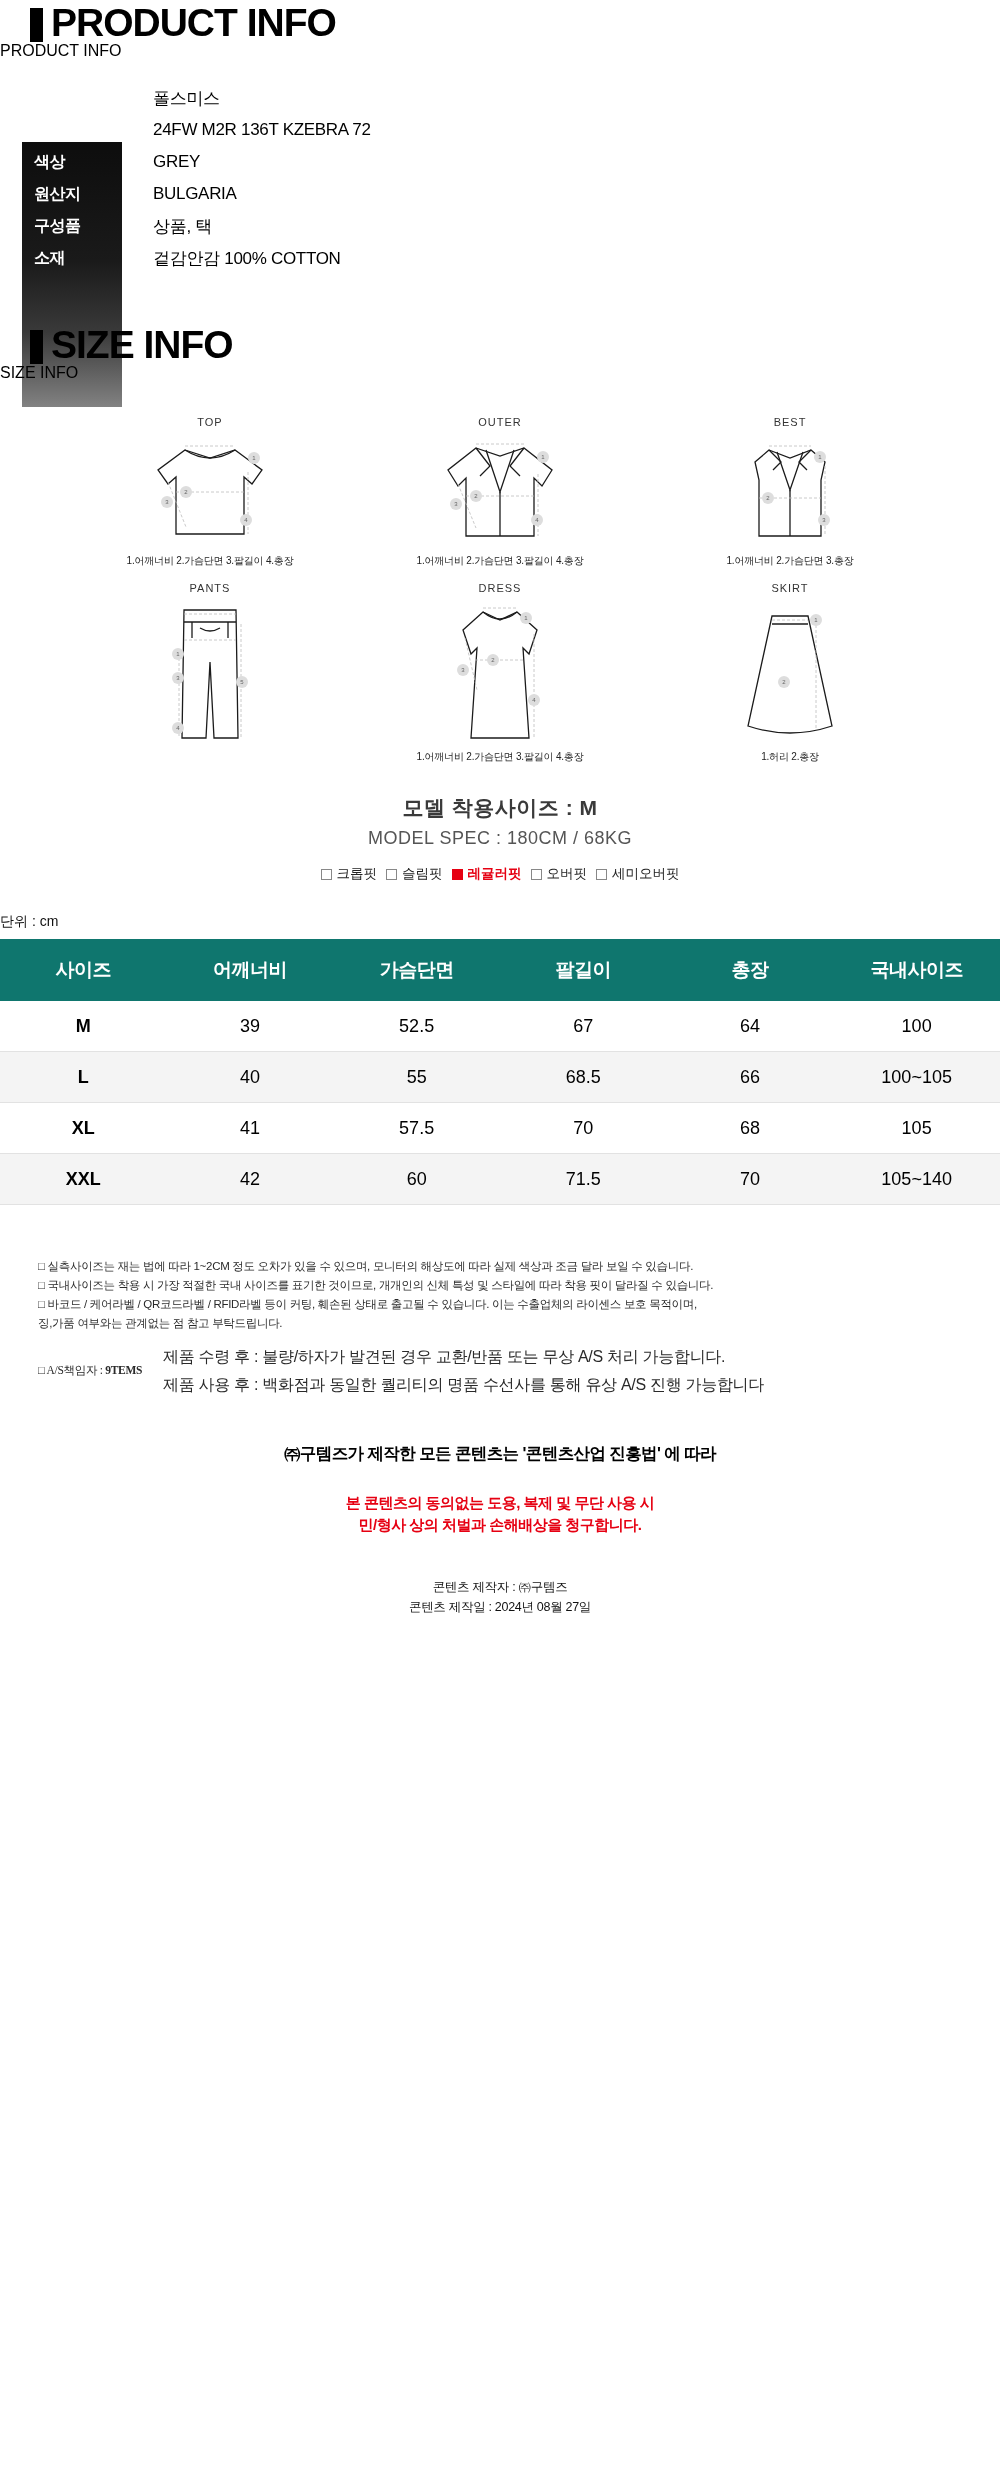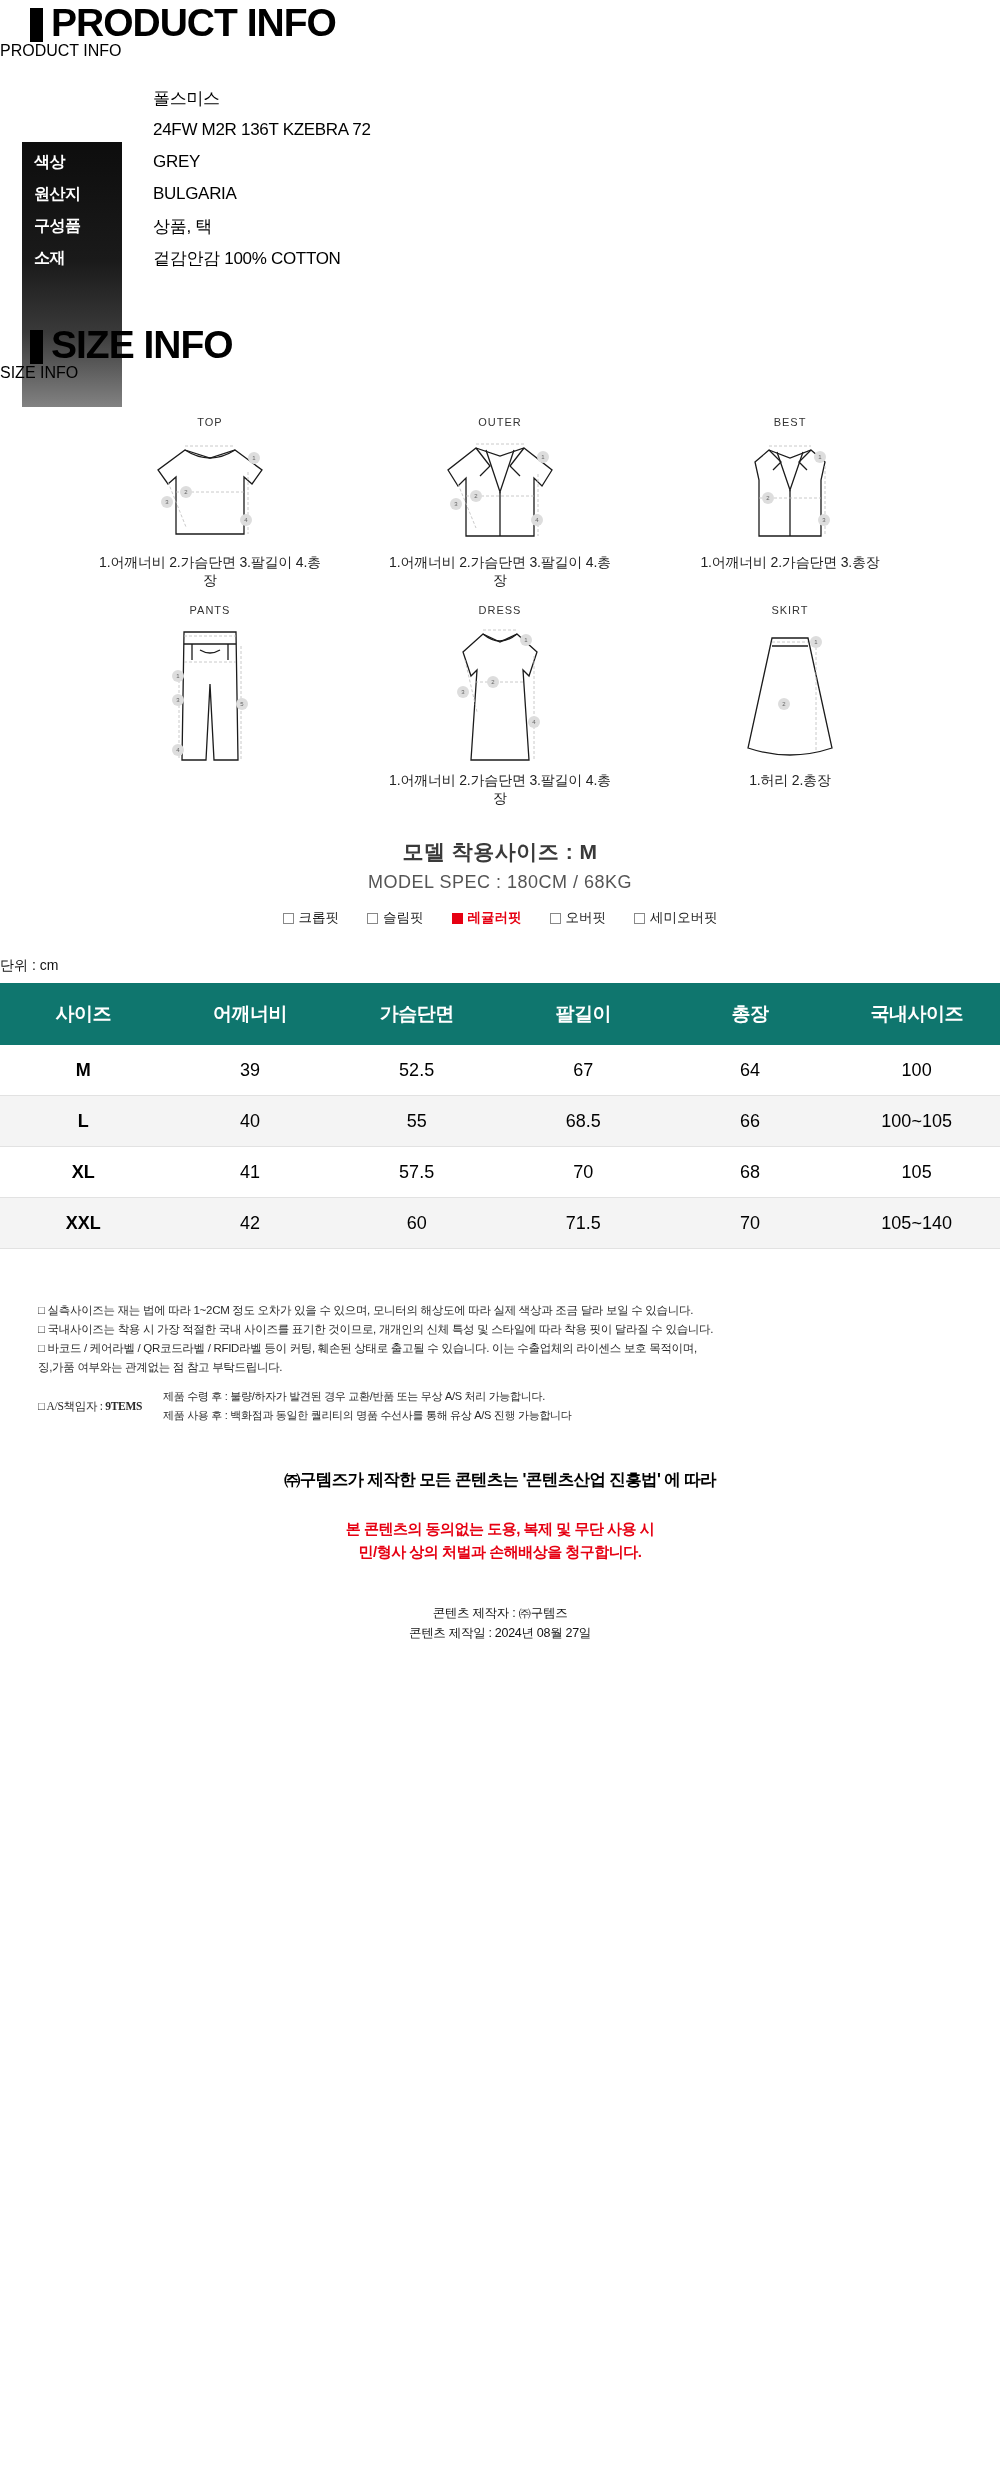--- a/index.html
+++ b/index.html
@@ -90,21 +90,21 @@
     width: 230px;
     text-align: center;
   }
   .diagram-cell .dg-title {
     font-size: 11px;
     letter-spacing: 1px;
     color: #333;
     margin-bottom: 4px;
   }
   .diagram-cell .dg-caption {
-    font-size: 14px;
+    font-size: 10px;
     color: #222;
     margin-top: 2px;
     letter-spacing: -0.2px;
   }
   .diagram-cell svg { display: block; margin: 0 auto; }
 
   
   .model-spec {
     text-align: center;
     margin-top: 30px;
@@ -117,21 +117,21 @@
   }
   .model-spec .line2 {
     font-size: 18px;
     color: #555;
     margin-top: 6px;
     letter-spacing: 0.5px;
   }
   .fit-row {
     display: flex;
     justify-content: center;
-    gap: 28px;
+    gap: 9px;
     margin-top: 16px;
     font-size: 13.5px;
     color: #222;
   }
   .fit-item { display: flex; align-items: center; gap: 5px; }
   .fit-box {
     width: 9px; height: 9px;
     border: 1px solid #888;
     display: inline-block;
   }
@@ -185,21 +185,21 @@
     display: flex;
     margin-top: 10px;
     align-items: center;
   }
   .as-left {
     width: 125px;
     font-size: 11.5px;
     font-family: Liberation Serif, serif;
   }
   .as-left b { font-weight: bold; }
-  .as-right { font-size: 11px; line-height: 1.75; }
+  .as-right { font-size: 16px; line-height: 1.75; }
 
   
   .copy1 {
     text-align: center;
     margin-top: 42px;
     font-size: 16.5px;
     font-weight: bold;
     line-height: 1.5;
     letter-spacing: -0.6px;
   }

